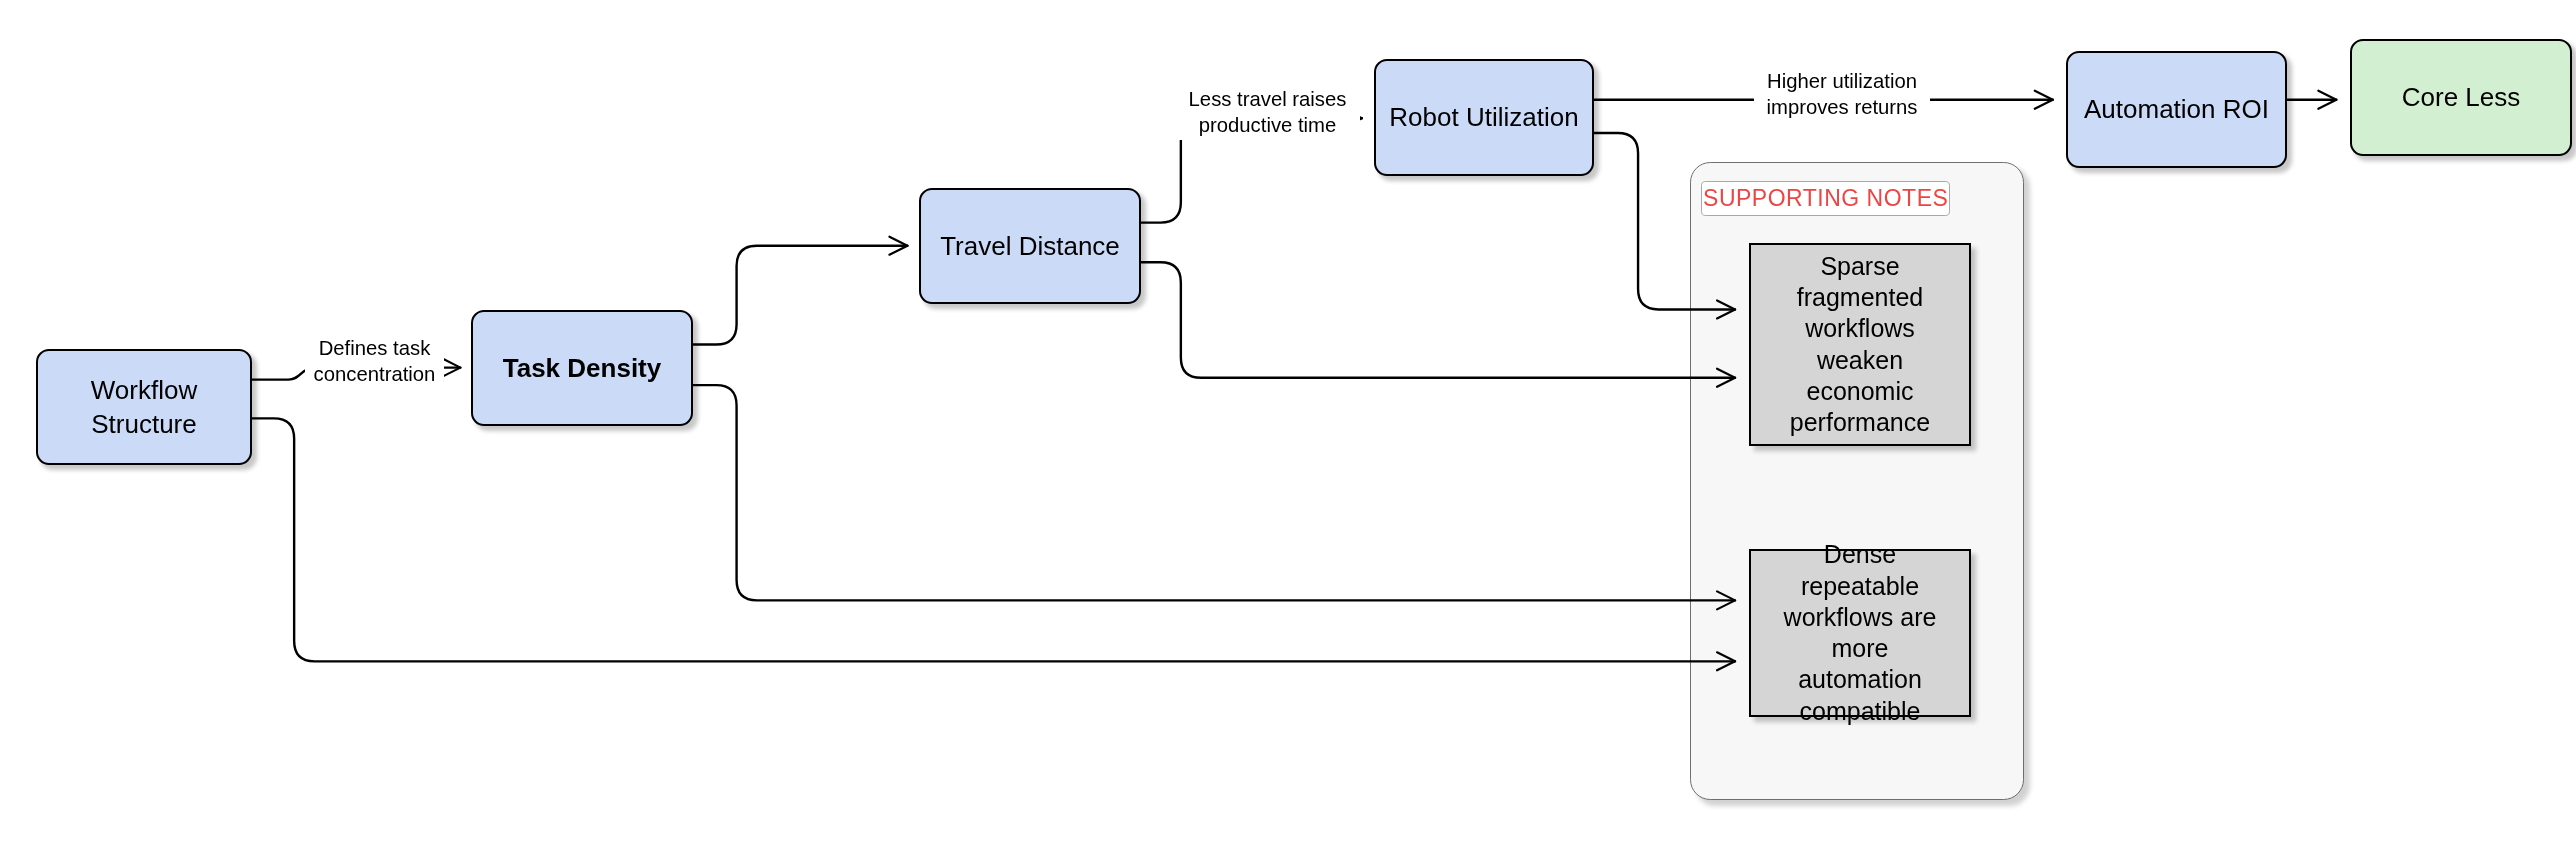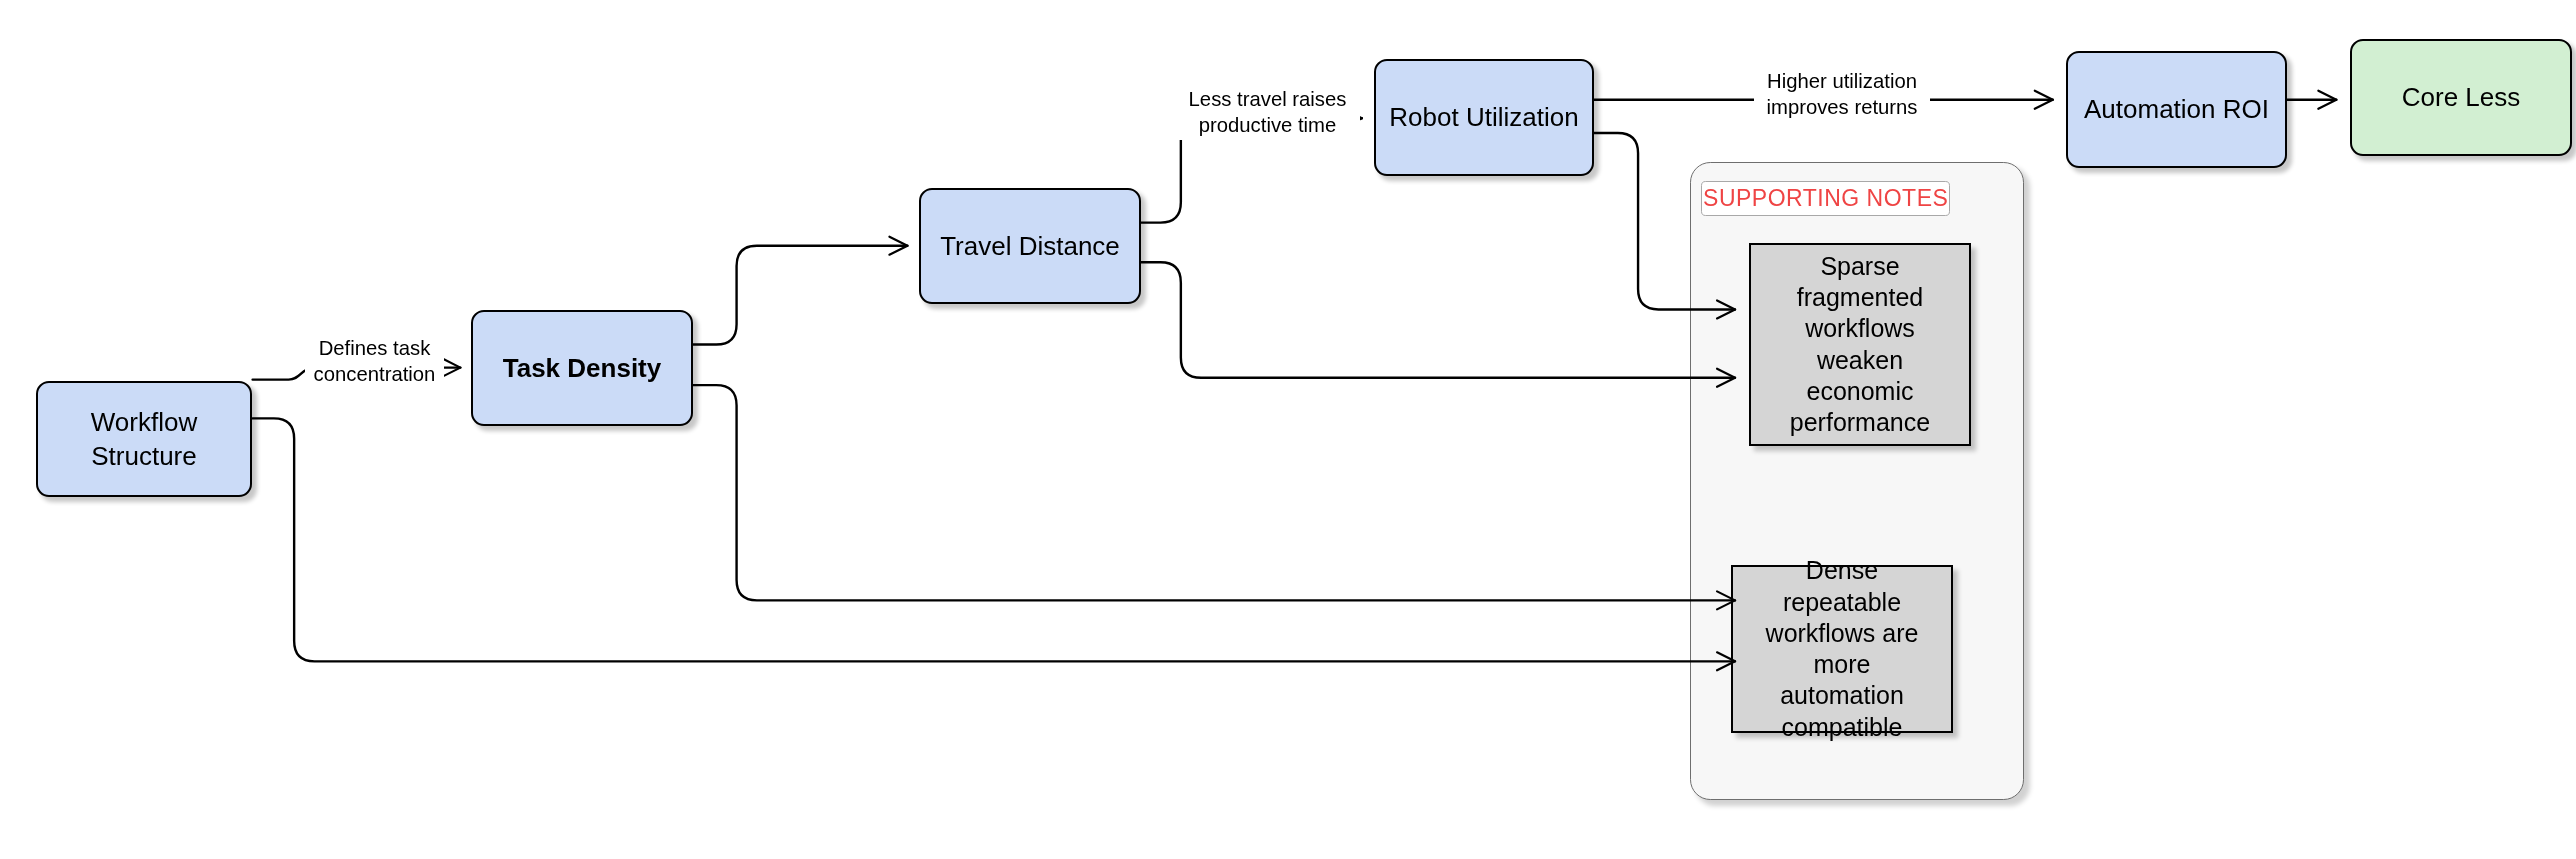--- a/index.html
+++ b/index.html
@@ -96,21 +96,21 @@
     display: flex;
     align-items: center;
     justify-content: center;
     text-align: center;
     font-size: 25px;
     line-height: 1.25;
     padding: 7.4px 15.7px;
     box-shadow: 4.6px 4.6px 4.6px rgba(0,0,0,0.22);
   }
   .note1 { left: 58px; top: 80px;  height: 203px; }
-  .note2 { left: 40px; top: 386px; height: 168px; margin-top: 16px; }
+  .note2 { left: 58px; top: 386px; height: 168px; }
 </style>
 </head>
 <body>
 
 <div class="canvas">
 
   <svg class="edges-svg" viewBox="0 0 2788 930">
     <defs>
       <marker id="arrow" viewBox="0 0 12 12" refX="10.5" refY="6" markerWidth="10" markerHeight="10" orient="auto">
         <path d="M1.5,1.5 L10.5,6 L1.5,10.5" fill="none" stroke="var(--stroke, #000000)" stroke-width="1.1" stroke-linecap="round" stroke-linejoin="round"></path>
@@ -126,21 +126,21 @@
     <path class="edge" d="M750,417 L775,417 Q797,417 797,439 L797,628 Q797,650 819,650 L1878,650" marker-end="url(#arrow)"></path>
     <path class="edge" d="M273,453 L296,453 Q318,453 318,475 L318,694 Q318,716 340,716 L1878,716" marker-end="url(#arrow)"></path>
   </svg>
 
   <div class="panel">
     <div class="panel-title">SUPPORTING NOTES</div>
     <div class="note note1">Sparse fragmented workflows weaken economic performance</div>
     <div class="note note2">Dense repeatable workflows are more automation compatible</div>
   </div>
 
-  <div class="node blue" style="left:36px;  top:349px; width:216px; height:116px;margin-top:32px;">Workflow Structure</div>
+  <div class="node blue" style="left:36px;  top:349px; width:216px; height:116px;">Workflow Structure</div>
   <div class="node blue" style="left:471px; top:310px; width:222px; height:116px;font-weight:bold;">Task Density</div>
   <div class="node blue" style="left:919px; top:188px; width:222px; height:116px;">Travel Distance</div>
   <div class="node blue" style="left:1374px; top:59px; width:220px; height:117px;">Robot Utilization</div>
   <div class="node blue" style="left:2066px; top:39px; width:221px; height:117px;margin-top:12px;">Automation ROI</div>
   <div class="node green" style="left:2350px; top:39px; width:222px; height:117px;">Core Less</div>
 
   <div class="edge-label" style="left:305px; top:334px; width:139px;">Defines task concentration</div>
   <div class="edge-label" style="left:1754px; top:67px; width:176px;">Higher utilization improves returns</div>
   <div class="edge-label" style="left:1175px; top:85px; width:185px;">Less travel raises productive time</div>
 

